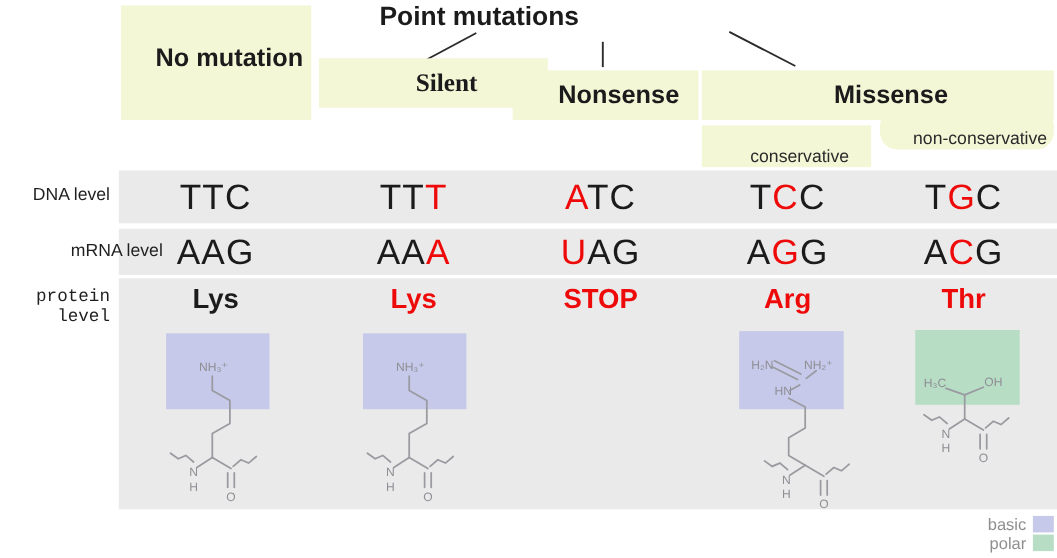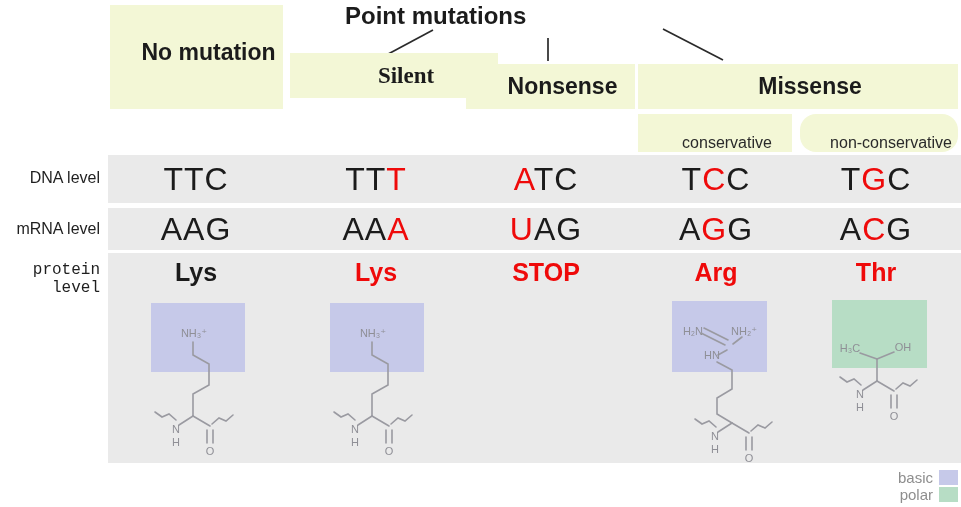--- a/index.html
+++ b/index.html
@@ -9,38 +9,38 @@
 
   
   .hbox { position:absolute; background:#f3f7d6; display:flex; align-items:center; justify-content:center;padding-left:24px; }
   .hbox.big { font-size:23px; font-weight:bold; }
   .hbox.sub { font-size:16px; font-weight:normal; color:#2a2a2a;align-items:flex-end; }
   .no-mut   { left:110px; top:5px;   width:173px; height:104px; align-items:flex-start; padding-top:34px; }
   .silent   { left:290px; top:53px;  width:208px; height:45px;font-family:Liberation Serif, serif; }
   .nonsense { left:466px; top:64px;  width:169px; height:45px; }
   .missense { left:638px; top:64px;  width:320px; height:45px; }
   .conserv  { left:638px; top:114px; width:154px; height:38px; }
-  .nonconserv { left:800px; top:114px; width:158px; height:38px;border-radius:16px; }
+  .nonconserv { left:800px; top:98px; width:158px; height:38px;border-radius:16px; }
 
   .title { position:absolute; left:345px; top:2px; width:400px; text-align:left;
            font-size:24px; font-weight:bold; }
 
   .connectors { position:absolute; left:0; top:0; pointer-events:none; }
 
   
   .band { position:absolute; left:108px; width:853px; background:#eaeaea; }
   .band-dna     { top:155px; height:48px; }
   .band-mrna    { top:208px; height:42px; }
   .band-protein { top:253px; height:210px; }
 
   
   .rowlabel { position:absolute; left:0; width:100px; text-align:right;
               font-size:16px; color:#1f1f1f; }
   .rl-dna     { top:169px; }
-  .rl-mrna    { top:220px; }
+  .rl-mrna    { top:220px;margin-left:48px; }
   .rl-protein { top:261px;font-family:Liberation Mono, monospace; }
 
   
   .cell { position:absolute; width:160px; text-align:center; white-space:nowrap; }
   .codon   { font-size:32px; letter-spacing:1px; color:#1b1b1b; }
   .dna-row  { top:155px; height:32px; line-height:48px; }
   .mrna-row { top:208px; height:42px; line-height:42px; }
   .protein-row { top:256px; height:32px; line-height:32px; font-size:25px; font-weight:bold; }
   .red { color:#ef0a0a; }
   .c0 { left:116px; } .c1 { left:296px; } .c2 { left:466px; } .c3 { left:636px; } .c4 { left:796px; }
@@ -48,21 +48,21 @@
   
   .structure { position:absolute; top:297px; }
   .st-0 { left:143px; } .st-1 { left:322px; } .st-3 { left:655px; } .st-4 { left:820px; }
   .structure path, .structure line { fill:none; stroke:#9a9aa1; stroke-width:1.6; stroke-linecap:round; }
   .structure text { fill:#8f8f96; font-size:11px; font-family:"Liberation Sans","DejaVu Sans",sans-serif; }
   .hl-basic { fill:#c6c9e9; }
   .hl-polar { fill:#b7ddc5; }
 
   
   .legend { position:absolute; top:469px; right:3px; }
-  .legend-row { display:flex; align-items:center; justify-content:flex-end; gap:6px;
+  .legend-row { display:flex; justify-content:flex-end; gap:6px;
                 height:16px; margin-bottom:1px; font-size:15px; color:#8e8e8e; }
   .swatch { display:inline-block; width:19px; height:15px; }
   .sw-basic { background:#c6c9e9; }
   .sw-polar { background:#b7ddc5; }
 </style>
 </head>
 <body>
 
 <div class="canvas">
 

